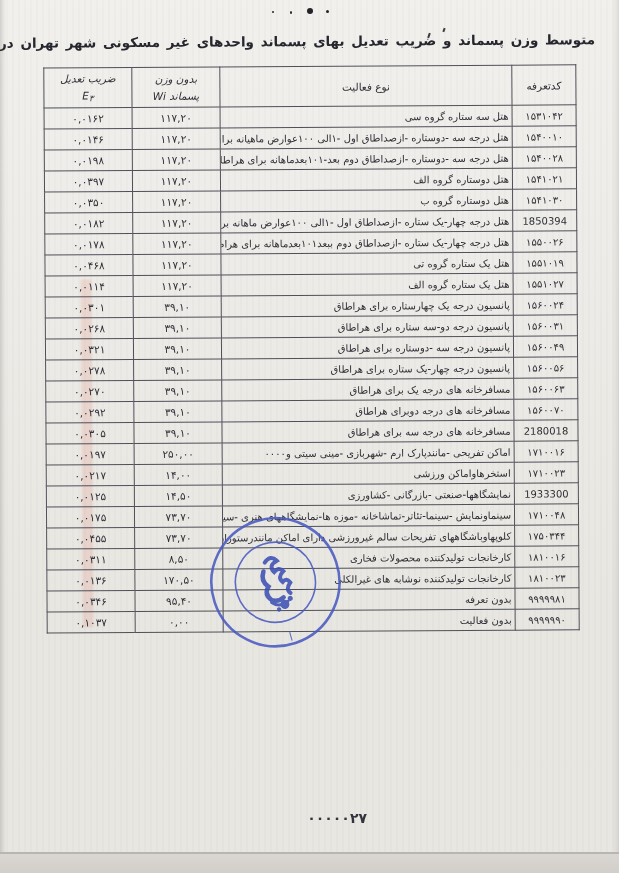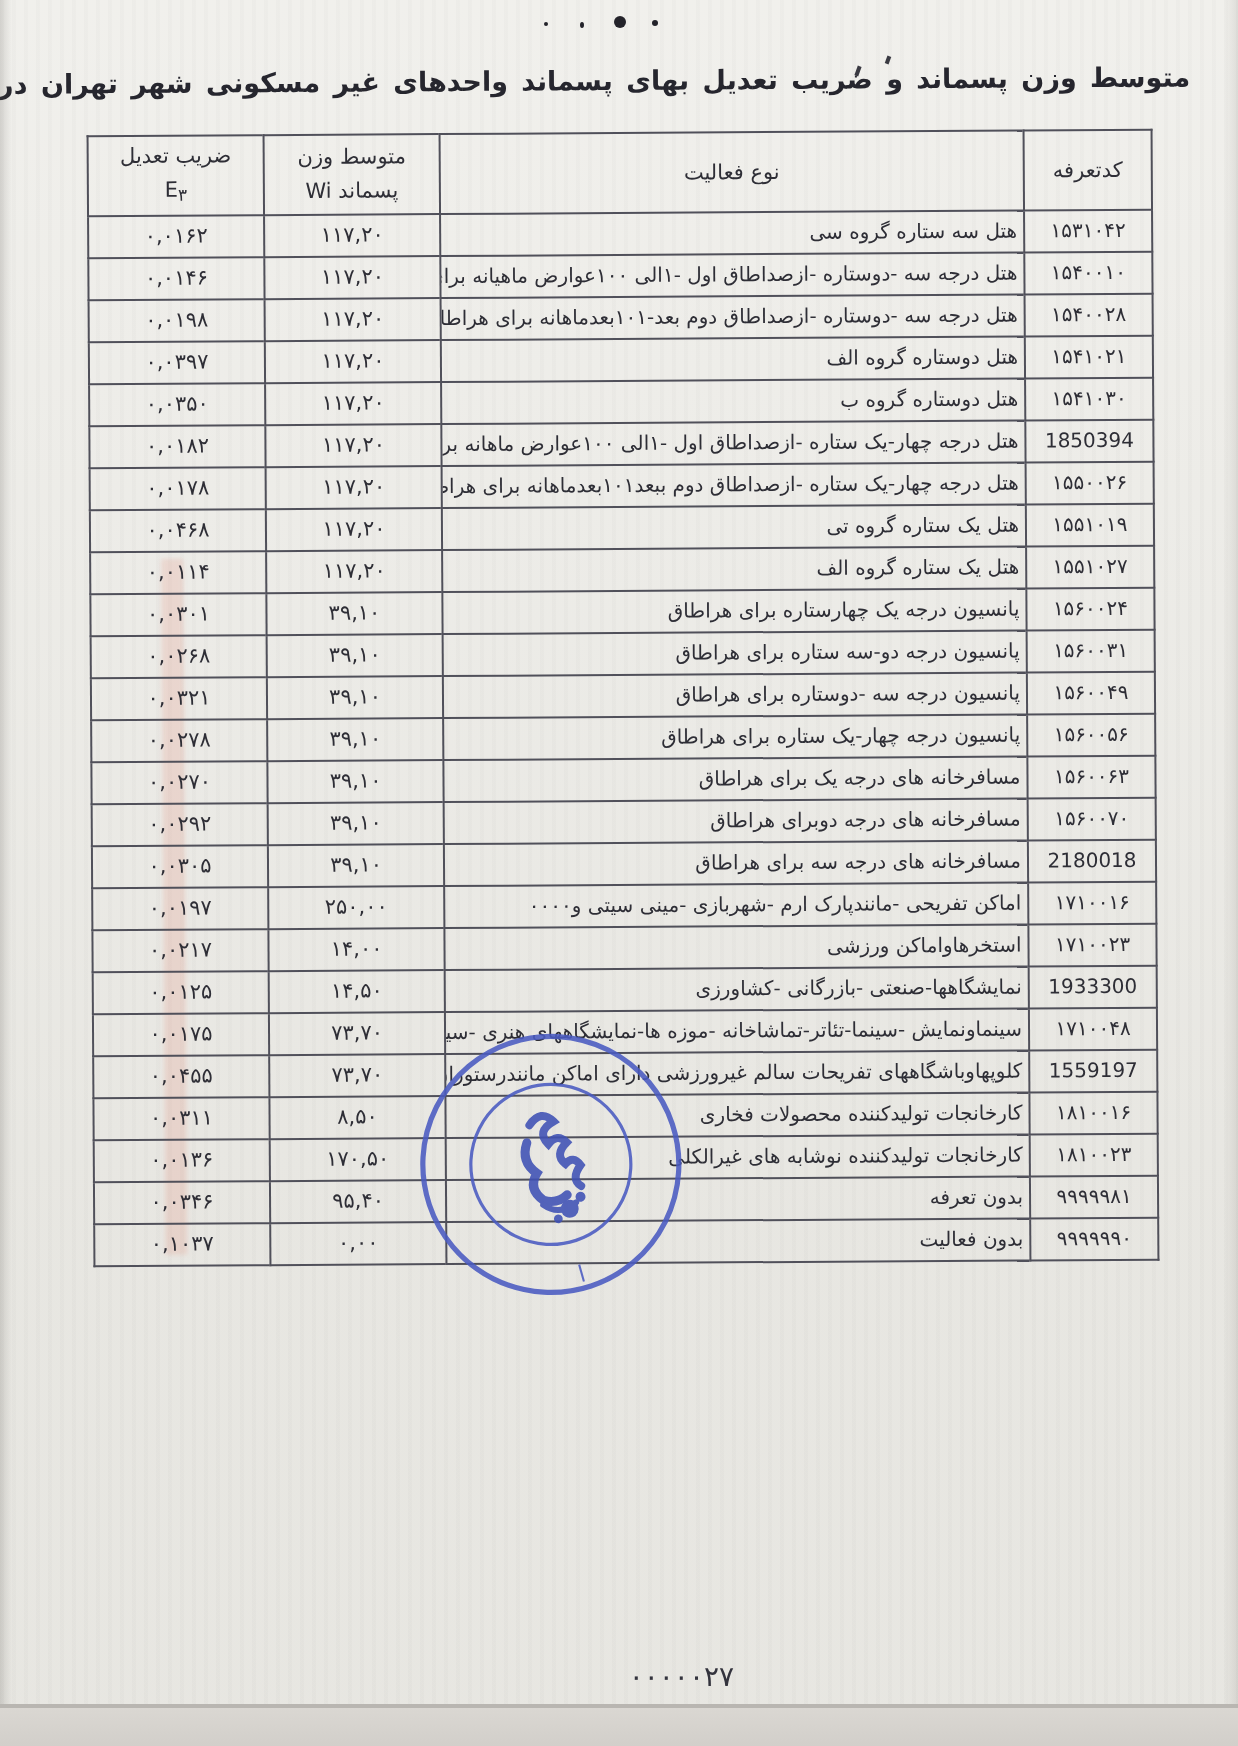--- a/index.html
+++ b/index.html
@@ -47,38 +47,38 @@
     font-weight:normal;color:#2e2e36;
   }
   table.tariff thead th{height:39px;font-size:10.5px;text-align:center;vertical-align:middle;}
   table.tariff tbody td{height:20px;font-size:10px;}
   col.w-code{width:64px;} col.w-act{width:292px;} col.w-wi{width:88px;} col.w-er{width:88px;}
 
   .c-code{text-align:center;direction:ltr;font-size:10.5px;padding-left:2px;}
   .c-act{text-align:right;font-size:9.8px;}
   .c-wi,.c-er{text-align:center;}
   .num{direction:ltr;unicode-bidi:isolate;font-size:10.5px;letter-spacing:0.5px;}
-  .hdr-two{line-height:1.55;}
+  .hdr-two{line-height:1.55;font-style:italic;}
   .sym{direction:ltr;unicode-bidi:isolate;}
   .sub{font-size:8.5px;vertical-align:-2px;}
 
   .pink-band{
     position:absolute;top:278px;right:527px;width:11px;height:348px;
     background:rgba(226,130,112,0.20);filter:blur(1px);pointer-events:none;
   }
 
   .stamp{
     position:absolute;top:511px;right:275px;width:140px;height:142px;
     transform:rotate(-18deg);opacity:0.88;pointer-events:none;
   }
   .stamp svg{width:100%;height:100%;}
 
   .footer-number{
-    position:absolute;top:831px;right:252px;
-    direction:ltr;font-size:14px;font-weight:normal;letter-spacing:4px;color:#33333d;
+    position:absolute;top:810px;right:252px;
+    direction:ltr;font-size:14px;font-weight:bold;letter-spacing:4px;color:#33333d;
   }
 </style>
 </head>
 <body>
 
 <div class="paper-texture"></div>
 
 <span class="dot" style="left:272px;top:11px;width:2px;height:2px;"></span>
 <span class="dot" style="left:290px;top:11px;width:2px;height:3px;"></span>
 <span class="dot" style="left:307px;top:8px;width:6px;height:6px;"></span>
@@ -101,21 +101,21 @@
       </colgroup>
     <thead>
       <tr>
         <th>
           <span>کدتعرفه</span>
         </th>
         <th>
           <span>نوع فعالیت</span>
         </th>
         <th class="hdr-two">
-          <span>متوسط وزن</span><br>
+          <span>بدون وزن</span><br>
           <span>پسماند</span>
           <span class="sym">Wi</span>
         </th>
         <th class="hdr-two">
           <span>ضریب تعدیل</span><br>
           <span class="sym"><span>E</span><span class="sub">۳</span></span>
         </th>
       </tr>
     </thead>
     <tbody id="rows-body">
@@ -233,21 +233,21 @@
       <td class="c-wi"><span class="num">۱۴,۵۰</span></td>
       <td class="c-er"><span class="num">۰,۰۱۲۵</span></td>
     </tr>
         <tr>
       <td class="c-code">۱۷۱۰۰۴۸</td>
       <td class="c-act">سینماونمایش -سینما-تئاتر-تماشاخانه -موزه ها-نمایشگاههای هنری -سیرک</td>
       <td class="c-wi"><span class="num">۷۳,۷۰</span></td>
       <td class="c-er"><span class="num">۰,۰۱۷۵</span></td>
     </tr>
         <tr>
-      <td class="c-code">1559197</td>
+      <td class="c-code">۱۷۵۰۳۴۴</td>
       <td class="c-act">کلوپهاوباشگاههای تفریحات سالم غیرورزشی دارای اماکن مانندرستوران وغیره</td>
       <td class="c-wi"><span class="num">۷۳,۷۰</span></td>
       <td class="c-er"><span class="num">۰,۰۴۵۵</span></td>
     </tr>
         <tr>
       <td class="c-code">۱۸۱۰۰۱۶</td>
       <td class="c-act">کارخانجات تولیدکننده محصولات فخاری</td>
       <td class="c-wi"><span class="num">۸,۵۰</span></td>
       <td class="c-er"><span class="num">۰,۰۳۱۱</span></td>
     </tr>

